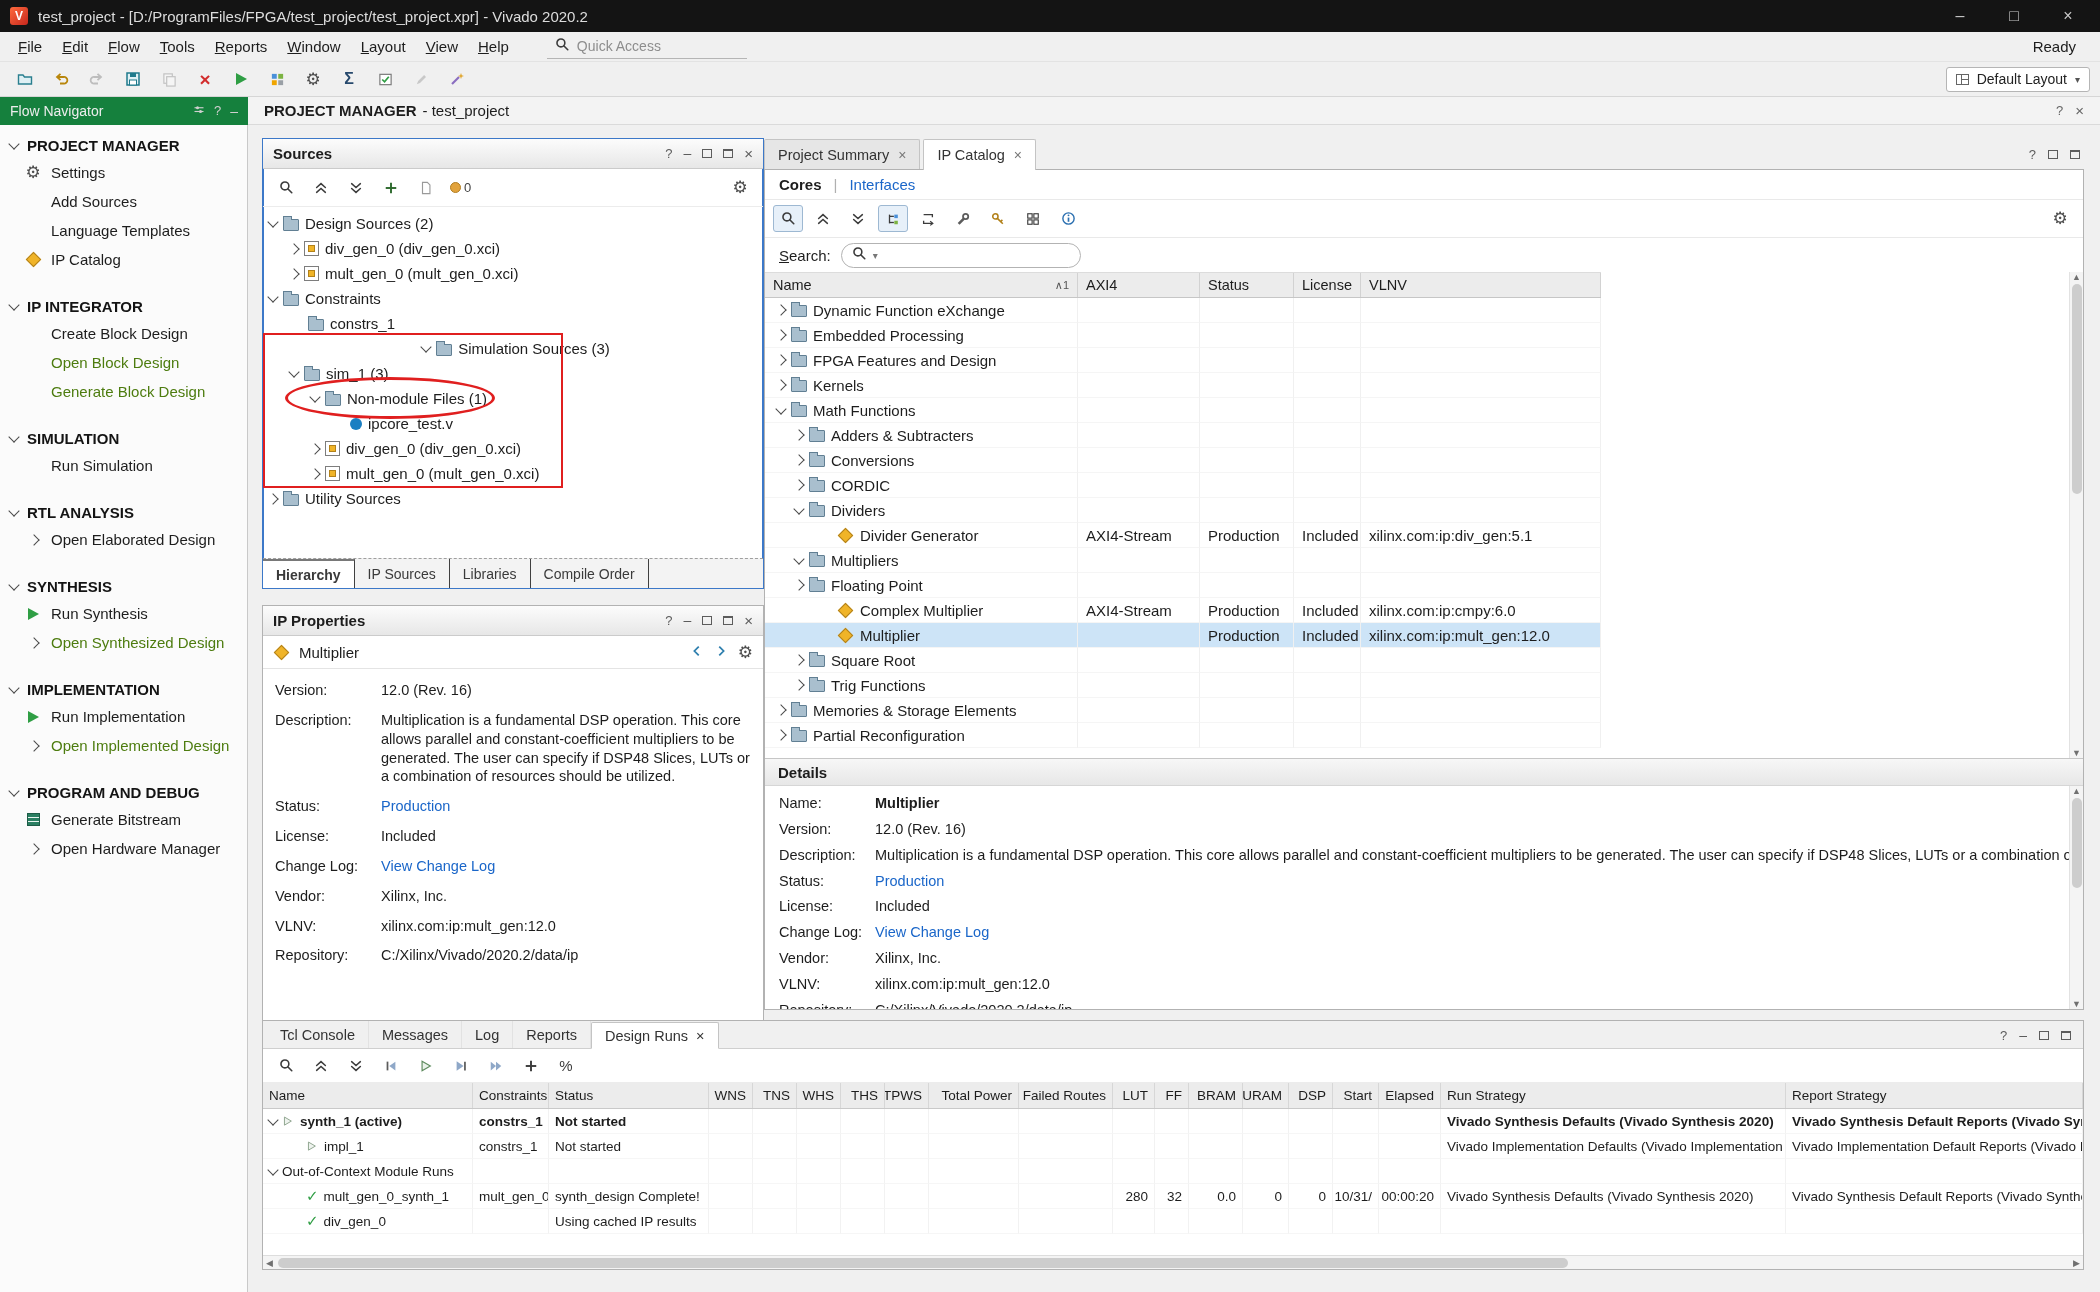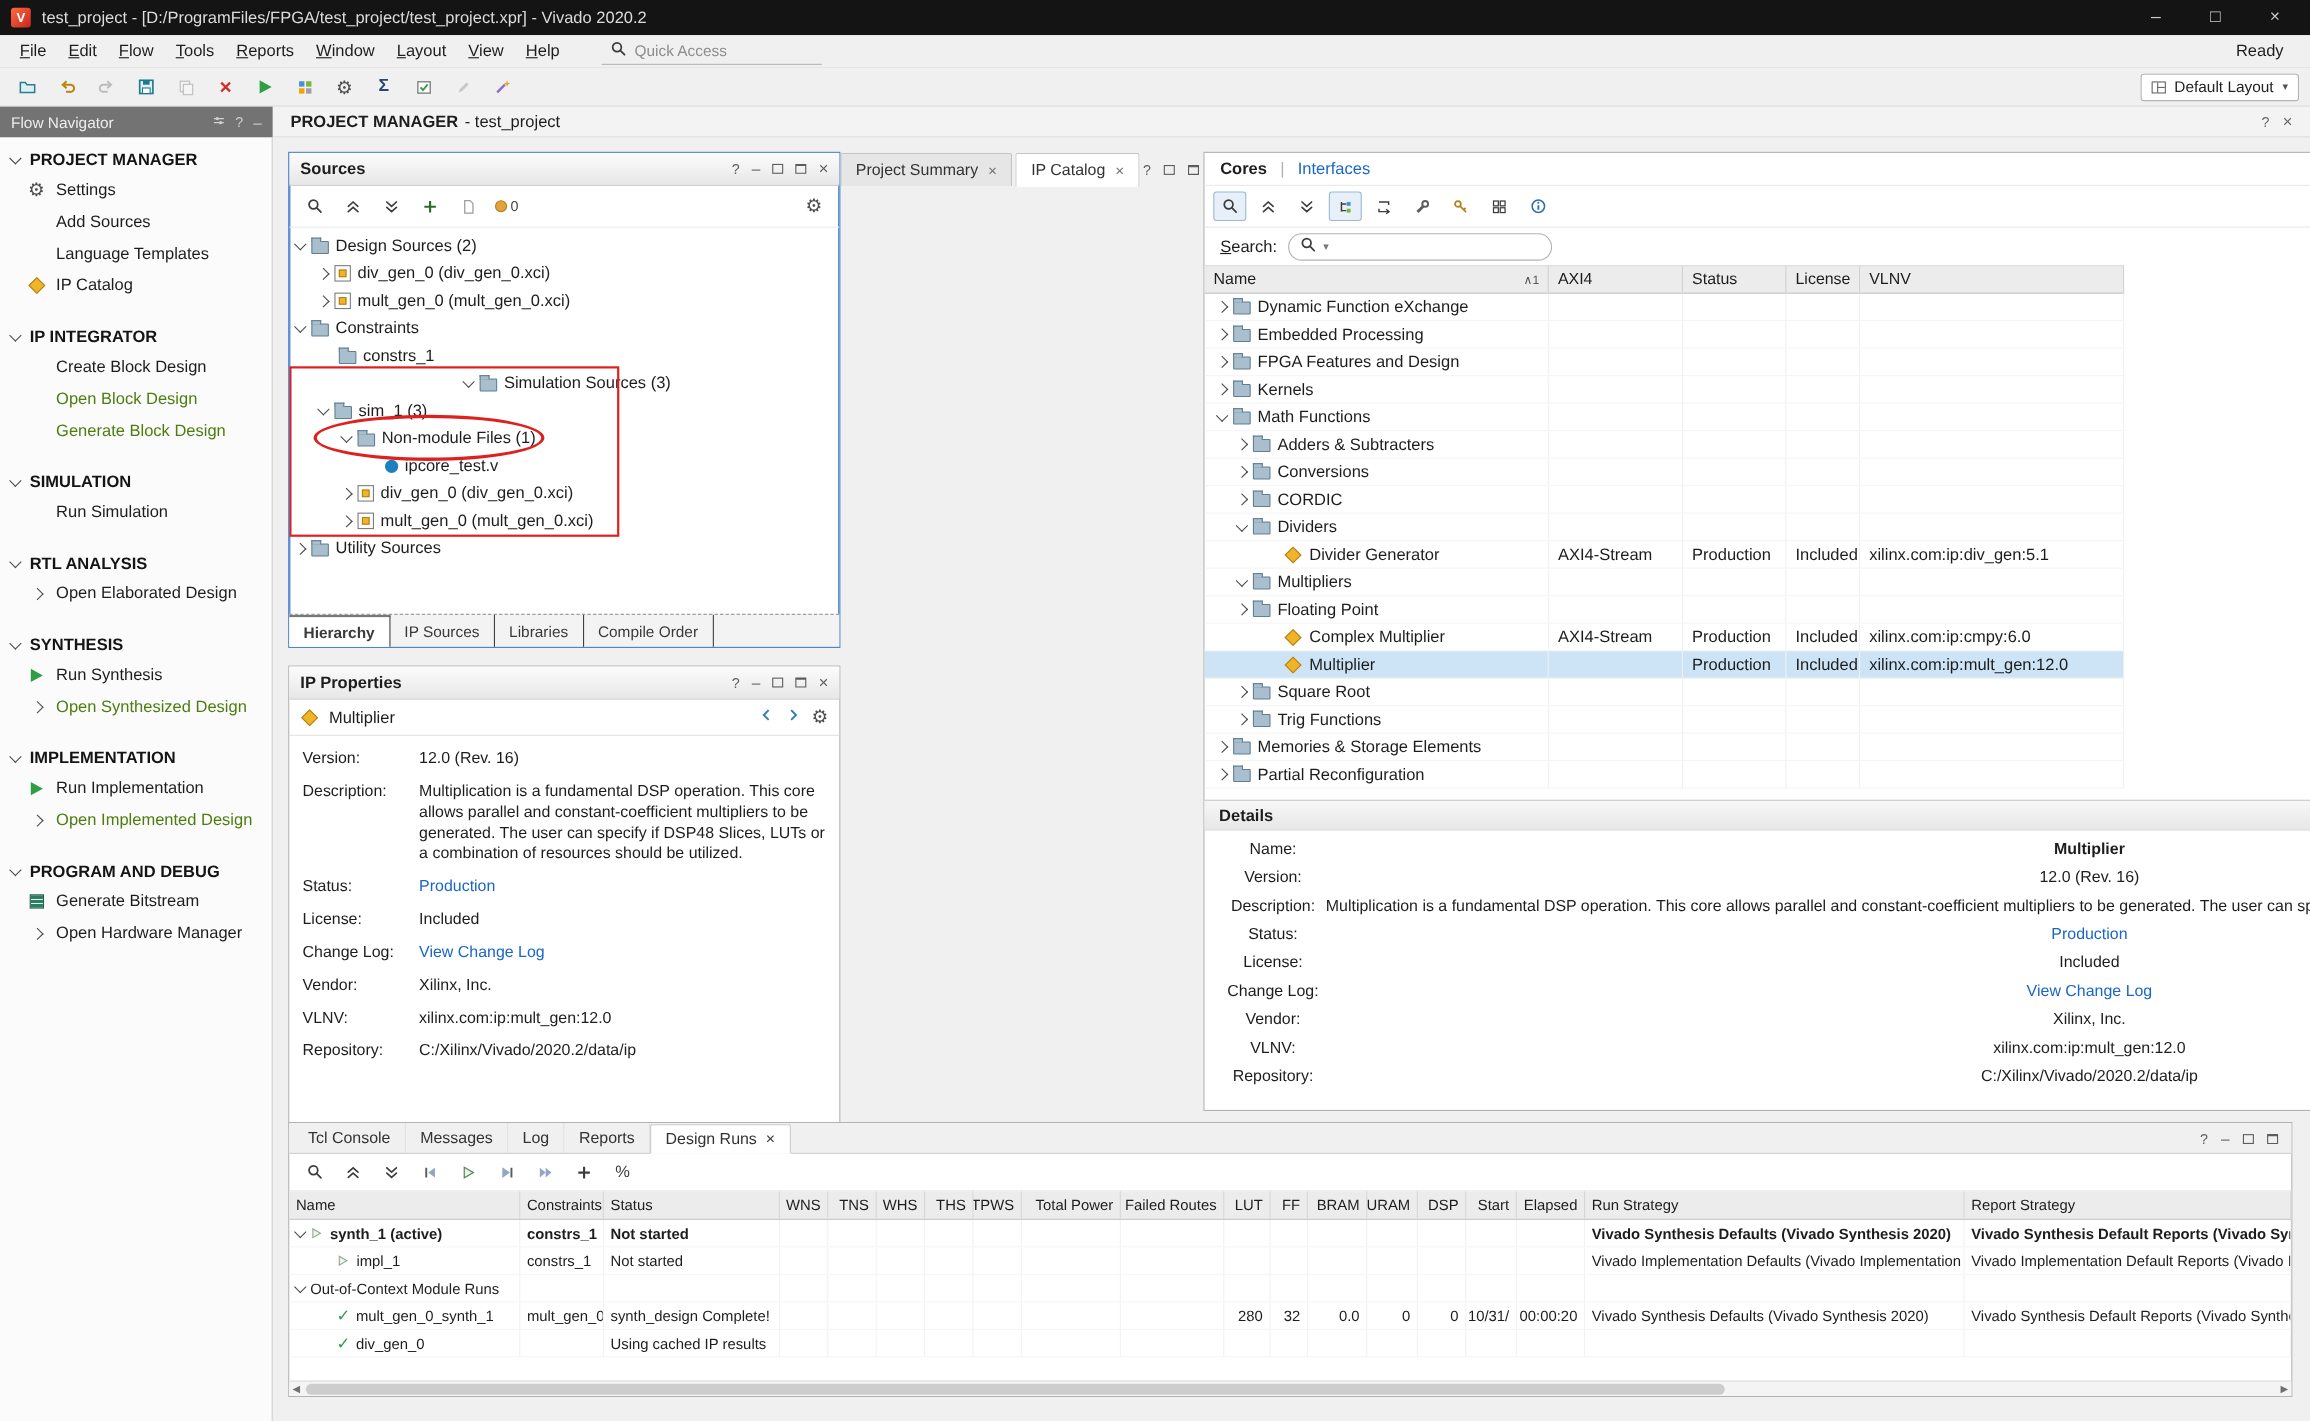--- a/index.html
+++ b/index.html
@@ -25,21 +25,21 @@
   .tbtn{width:30px;height:27px;display:inline-flex;align-items:center;justify-content:center;border-radius:3px;flex:0 0 auto;}
   .tbtn.pressed{border:1px solid #9db8d2;background:#e7f0f9;}
   .tbtn.disabled{opacity:.38;}
   .layout-select{margin-left:auto;background:#fff;border:1px solid #b5b5b5;border-radius:3px;height:25px;display:flex;align-items:center;gap:8px;padding:0 9px;font-size:14px;color:#222;}
   .layout-grid{width:13px;height:11px;border:1px solid #666;display:inline-block;position:relative;}
   .layout-grid::before{content:"";position:absolute;left:4px;top:0;bottom:0;width:1px;background:#666;}
   .layout-grid::after{content:"";position:absolute;left:4px;right:0;top:4px;height:1px;background:#666;}
 
   
   .header-row{display:flex;height:28px;flex:0 0 auto;}
-  .fn-header-bar{width:248px;background:#737373;color:#ededed;display:flex;align-items:center;gap:8px;padding:0 10px;font-size:14px;flex:0 0 auto;}
+  .fn-header-bar{width:248px;background:#15803d;color:#ededed;display:flex;align-items:center;gap:8px;padding:0 10px;font-size:14px;flex:0 0 auto;}
   .fn-header-bar .hd-icons{margin-left:auto;display:flex;gap:9px;color:#cfcfcf;font-size:12px;}
   .pm-banner{flex:1;background:#f3f3f3;border-bottom:1px solid #dadada;display:flex;align-items:center;gap:6px;padding:0 16px;}
   .pm-banner b{font-weight:bold;}
   .pm-banner .bn-icons{margin-left:auto;display:flex;gap:12px;color:#666;font-size:13px;}
 
   
   .body{flex:1;display:flex;min-height:0;}
   .flow-nav{width:248px;background:#fbfbfb;border-right:1px solid #c9c9c9;padding-top:8px;overflow:hidden;flex:0 0 auto;}
   .fn-section{margin-bottom:20px;}
   .fn-sec-h{display:flex;align-items:center;gap:9px;padding:4px 10px;font-weight:bold;color:#141414;}
@@ -77,21 +77,21 @@
   .ipp-sub .nav{margin-left:auto;display:flex;gap:10px;align-items:center;}
   .ipp-body{flex:1;overflow:hidden;padding:12px 12px;font-size:14.5px;}
   .kv{display:flex;margin-bottom:11px;line-height:1.3;}
   .kv .k{width:106px;flex:0 0 auto;color:#1d1d1d;}
   .kv .v{flex:1;min-width:0;}
   .kv .v.clip{white-space:nowrap;overflow:hidden;}
   .link{color:#1a66c9;}
   .bold{font-weight:bold;}
 
   
-  .right-col{flex:1;display:flex;flex-direction:row;min-width:0;text-align:center;}
+  .right-col{flex:1;display:flex;flex-direction:column;min-width:0;}
   .tabbar{height:31px;display:flex;align-items:flex-end;flex:0 0 auto;}
   .tab{height:30px;display:flex;align-items:center;gap:9px;padding:0 13px;border:1px solid #c4c4c4;border-bottom:none;background:#e6e6e6;color:#333;margin-right:3px;border-radius:2px 2px 0 0;font-size:14.5px;}
   .tab.active{background:#fff;margin-bottom:-1px;height:31px;z-index:2;}
   .tab .x{color:#777;font-size:14px;}
   .tabbar .tb-icons{margin-left:auto;display:flex;gap:12px;align-items:center;color:#5c5c5c;font-size:13px;padding-bottom:7px;padding-right:4px;}
   .right-panel{flex:1;display:flex;flex-direction:column;min-height:0;position:relative;}
   .subnav{height:30px;display:flex;align-items:center;gap:12px;padding:0 14px;border-bottom:1px solid #e9e9e9;flex:0 0 auto;}
   .subnav .sep{color:#b0b0b0;}
   .subnav .cores{font-weight:bold;}
   .cat-toolbar{height:38px;display:flex;align-items:center;gap:5px;padding:0 8px;border-bottom:1px solid #e9e9e9;flex:0 0 auto;}

